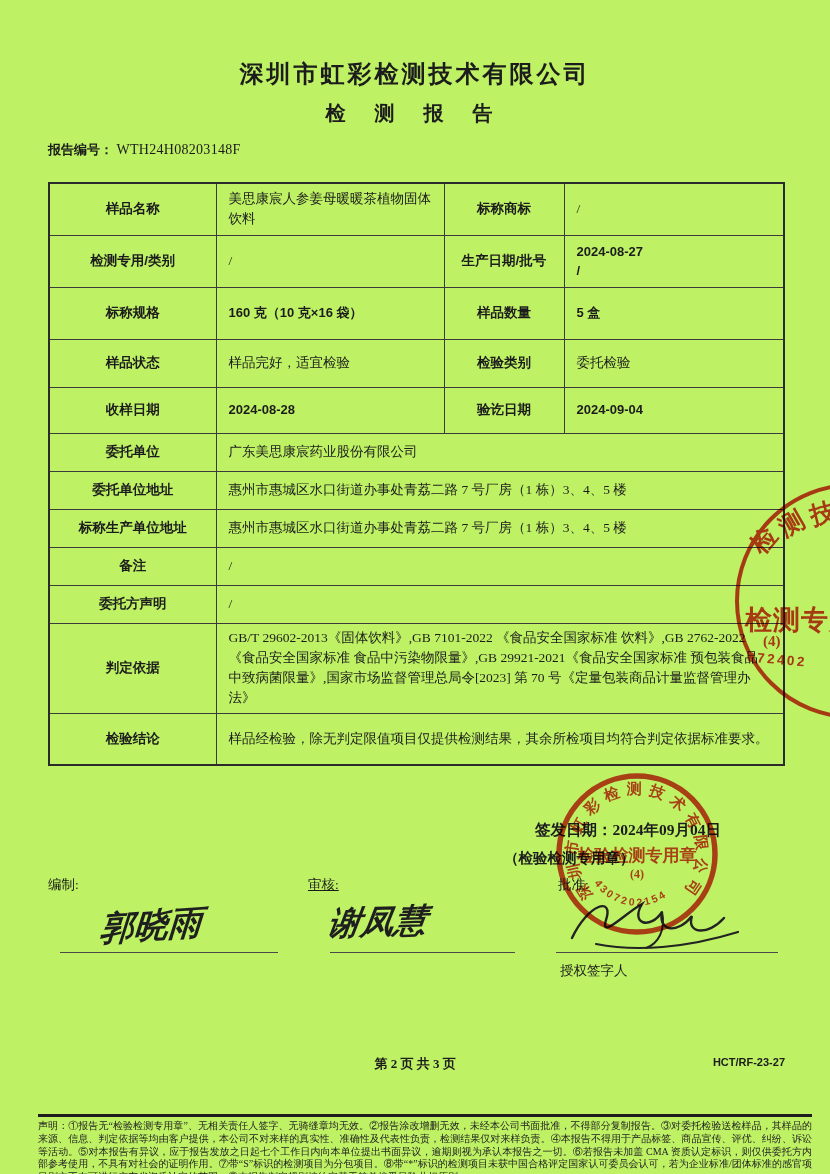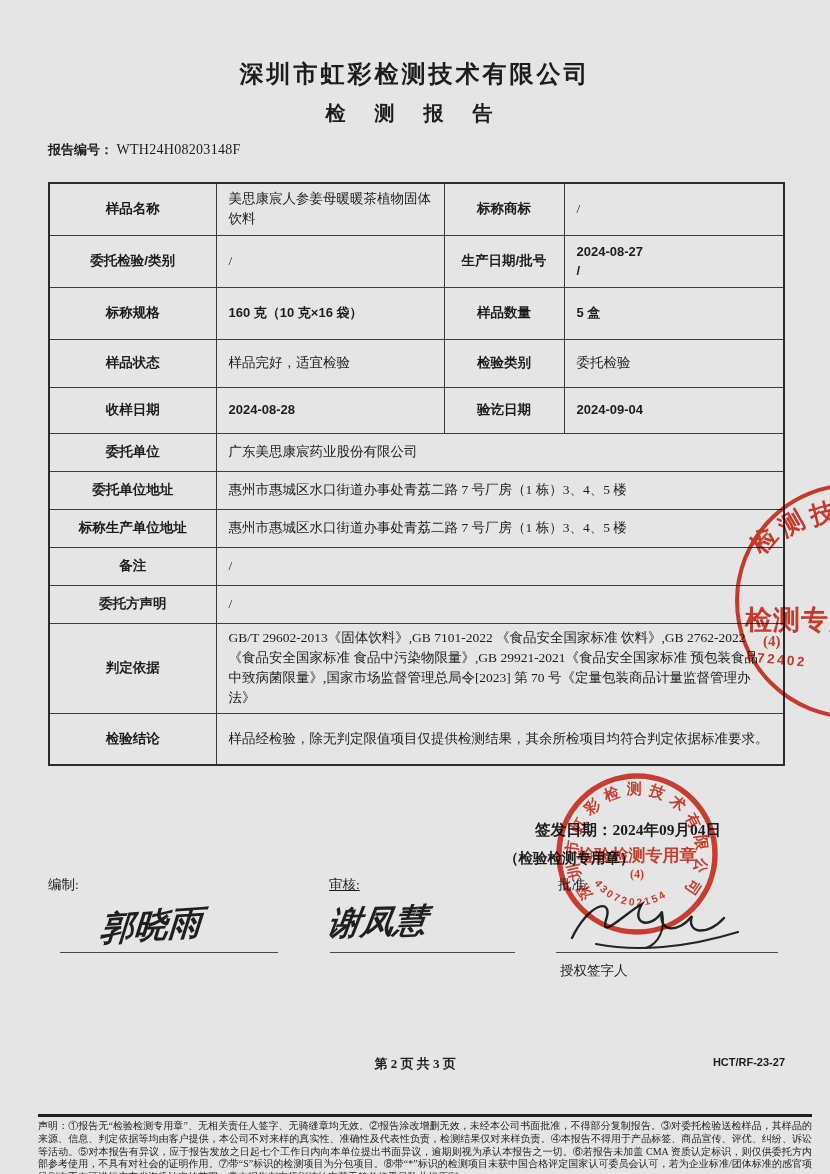--- a/index.html
+++ b/index.html
@@ -1,18 +1,18 @@
 <!DOCTYPE html>
 <html><head>
 <meta charset="utf-8">
 <style>
   html,body{margin:0;padding:0;background:#fff;}
   .page{
     position:relative;width:830px;height:1174px;margin:0 auto;
-    background:#e5e5e5;overflow:hidden;color:#1c1c1c;
+    background:#bef264;overflow:hidden;color:#1c1c1c;
     font-family:"Liberation Serif","DejaVu Serif",serif;
   }
   
   .company-title{
     position:absolute;top:58px;left:0;width:100%;text-align:center;
     font-size:24px;font-weight:700;letter-spacing:3px;
   }
   .doc-title{
     position:absolute;top:100px;left:0;width:100%;text-align:center;
     font-size:20px;font-weight:700;letter-spacing:12px;
@@ -91,21 +91,21 @@
         <col style="width:220px">
       </colgroup>
     <tbody>
         <tr style="height:52px">
       <td class="lbl">样品名称</td>
       <td class="val">美思康宸人参姜母暖暖茶植物固体饮料</td>
       <td class="lbl">标称商标</td>
       <td class="val">/</td>
     </tr>
     <tr style="height:52px">
-      <td class="lbl">委托检验/类别</td>
+      <td class="lbl">检测专用/类别</td>
       <td class="val">/</td>
       <td class="lbl">生产日期/批号</td>
       <td class="val num pre">2024-08-27
 /</td>
     </tr>
     <tr style="height:52px">
       <td class="lbl">标称规格</td>
       <td class="val num">160 克（10 克×16 袋）</td>
       <td class="lbl">样品数量</td>
       <td class="val num">5 盒</td>
@@ -150,21 +150,21 @@
       <td class="lbl">检验结论</td>
       <td class="val" colspan="3">样品经检验，除无判定限值项目仅提供检测结果，其余所检项目均符合判定依据标准要求。</td>
     </tr>
   </tbody>
     </table>
 
   <div class="issue-date">签发日期：2024年09月04日</div>
   <div class="seal-note">（检验检测专用章）</div>
 
   <span class="role-label" style="top:876px;left:48px;">编制:</span>
-  <span class="role-label" style="top:876px;left:329px;text-decoration:underline;">审核:</span>
+  <span class="role-label" style="top:876px;left:308px;text-decoration:underline;">审核:</span>
   <span class="role-label" style="top:876px;left:558px;">批准:</span>
 
   <span class="handwrite sig1">郭晓雨</span>
   <span class="handwrite sig2">谢凤慧</span>
 
   <svg class="scribble" width="190" height="72" viewBox="0 0 190 72">
     <path d="M6,52 C22,18 48,10 40,34 C34,54 58,28 76,18 C64,38 84,44 96,26 C92,46 112,48 126,30 C120,48 142,50 158,32" stroke="#232323" stroke-width="2.4" fill="none" stroke-linecap="round"></path>
     <path d="M30,58 C70,66 120,62 172,46" stroke="#232323" stroke-width="2.2" fill="none" stroke-linecap="round"></path>
     <path d="M96,26 C100,44 92,58 80,62" stroke="#232323" stroke-width="2" fill="none" stroke-linecap="round"></path>
   </svg>

